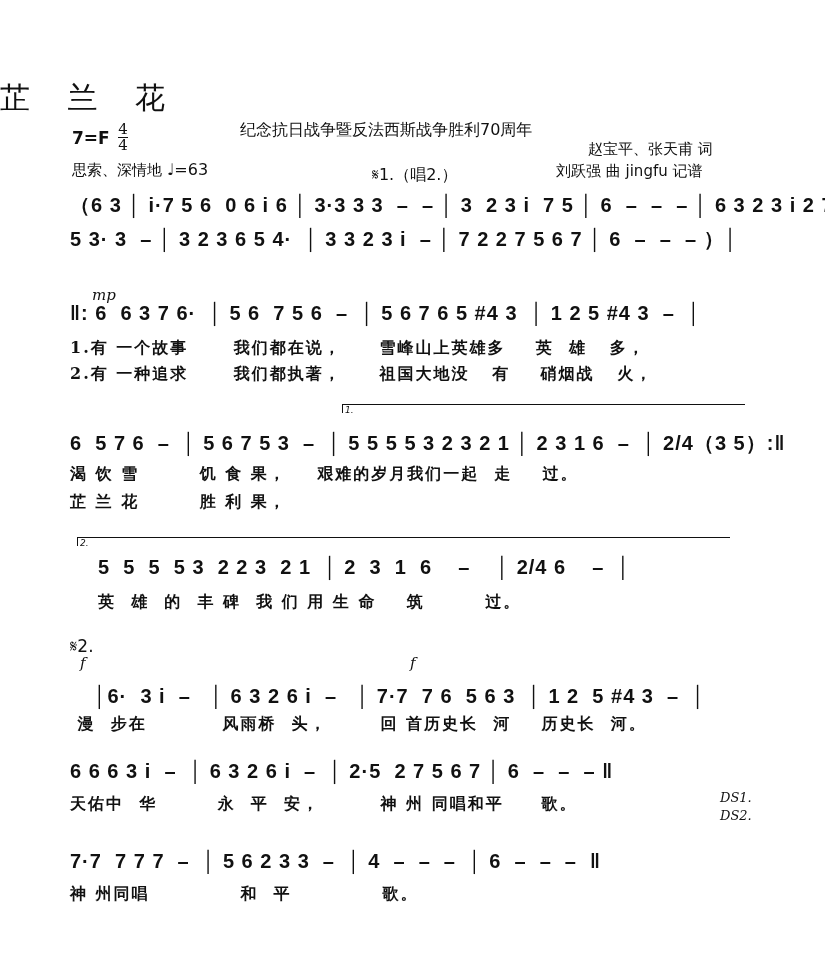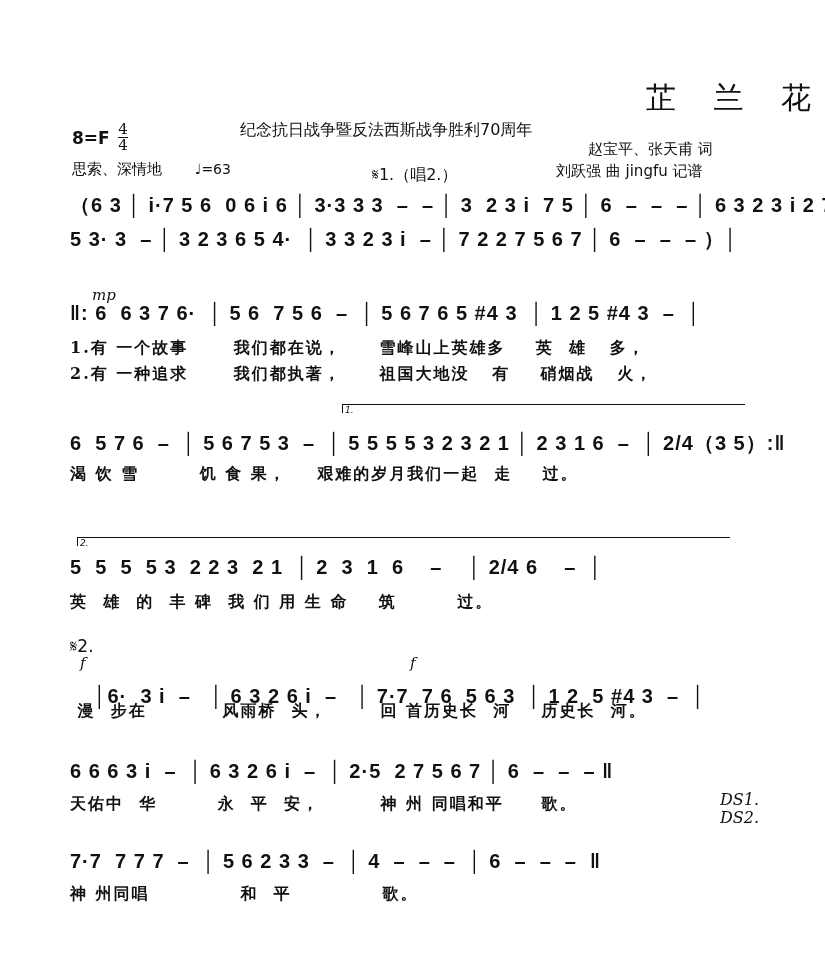--- a/index.html
+++ b/index.html
@@ -1,47 +1,47 @@
 <!DOCTYPE html>
 <html><head>
 <meta charset="utf-8">
 <style>
   html,body{margin:0;padding:0;background:#fff;}
   body{width:825px;height:975px;position:relative;overflow:hidden;font-family:"DejaVu Sans",sans-serif;color:#111;}
   .abs{position:absolute;white-space:nowrap;}
-  .title{left:0;width:825px;text-align:right;top:78px;font-family:"DejaVu Serif",serif;font-size:30px;letter-spacing:14px;}
+  .title{left:0;width:825px;text-align:left;top:78px;font-family:"DejaVu Serif",serif;font-size:30px;letter-spacing:14px;}
   .subtitle{left:240px;top:120px;font-size:16px;}
   .key{left:72px;top:128px;font-size:17px;font-weight:bold;}
   .timesig{left:118px;top:122px;font-size:15px;font-family:"DejaVu Serif",serif;line-height:15px;text-align:center;}
   .tempo{left:72px;top:160px;font-size:15px;}
   .lyricist{left:588px;top:140px;font-size:15px;}
   .composer{left:556px;top:162px;font-size:15px;}
   .segno1{left:372px;top:165px;font-size:16px;}
   .row{position:absolute;left:70px;width:690px;}
   .notes{position:absolute;left:0;top:0;font-size:20px;font-weight:bold;font-family:"Liberation Sans",sans-serif;letter-spacing:1px;white-space:pre;}
   .lyric{position:absolute;font-size:16px;font-weight:bold;font-family:"DejaVu Serif",serif;white-space:pre;letter-spacing:2px;}
   .dyn{position:absolute;font-style:italic;font-family:"DejaVu Serif",serif;font-size:15px;}
   .volta{position:absolute;border-top:1.5px solid #111;border-left:1.5px solid #111;height:8px;font-size:9px;font-style:italic;padding-left:2px;}
-  .ds{position:absolute;font-style:italic;font-family:"DejaVu Serif",serif;font-size:16px;}
+  .ds{position:absolute;font-style:italic;font-family:"DejaVu Serif",serif;font-size:13px;}
   .seg{position:absolute;font-size:17px;}
 </style>
 </head>
 <body>
 
 <div class="abs title">芷 兰 花</div>
 <div class="abs subtitle">纪念抗日战争暨反法西斯战争胜利70周年</div>
-<div class="abs key">8=F</div>
+<div class="abs key">7=F</div>
 <div class="abs timesig">
   <div>4</div>
   <div style="border-top:1px solid #111;width:10px;margin:0 auto;"></div>
   <div>4</div>
 </div>
 <div class="abs tempo">
   <span>思索、深情地</span>
-  <span style="font-size:14px;margin-left:28px;">♩=63</span>
+  <span style="font-size:16px;">♩=63</span>
 </div>
 <div class="abs lyricist">赵宝平、张天甫 词</div>
 <div class="abs composer">刘跃强 曲 jingfu 记谱</div>
 <div class="abs segno1">𝄋1.（唱2.）</div>
 
 <div class="row" style="top:192px;height:30px;">
   <div class="notes">（6 3 │ i·7 5 6  0 6 i 6 │ 3·3 3 3  –  – │ 3  2 3 i  7 5 │ 6  –  –  – │ 6 3 2 3 i 2 7 6 │</div>
 </div>
 
 <div class="row" style="top:226px;height:30px;">
@@ -52,34 +52,35 @@
   <div class="dyn" style="left:22px;top:0;">mp</div>
   <div class="notes" style="top:16px;">‖: 6  6 3 7 6·  │ 5 6  7 5 6  –  │ 5 6 7 6 5 #4 3  │ 1 2 5 #4 3  –  │</div>
   <div class="lyric" style="left:0;top:52px;">1.有 一个故事      我们都在说，     雪峰山上英雄多    英  雄   多，</div>
   <div class="lyric" style="left:0;top:78px;">2.有 一种追求      我们都执著，     祖国大地没   有    硝烟战   火，</div>
 </div>
 
 <div class="volta" style="left:342px;top:404px;width:400px;">1.</div>
 <div class="row" style="top:430px;height:90px;">
   <div class="notes">6  5 7 6  –  │ 5 6 7 5 3  –  │ 5 5 5 5 3 2 3 2 1 │ 2 3 1 6  –  │ 2/4（3 5）:‖</div>
   <div class="lyric" style="left:0;top:34px;">渴 饮 雪        饥 食 果，    艰难的岁月我们一起  走    过。</div>
+  <div class="lyric" style="left:0;top:62px;">芷 兰 花        胜 利 果，</div>
 </div>
 
 <div class="volta" style="left:77px;top:537px;width:650px;">2.</div>
-<div class="row" style="top:556px;height:60px;">
+<div class="row" style="top:556px;height:60px;margin-left:28px;">
   <div class="notes">5  5  5  5 3  2 2 3  2 1  │ 2  3  1  6    –    │ 2/4 6    –  │</div>
   <div class="lyric" style="left:0;top:36px;">英  雄  的  丰 碑  我 们 用 生 命    筑        过。</div>
 </div>
 
 <div class="seg" style="left:70px;top:636px;">𝄋2.</div>
 <div class="row" style="top:654px;height:70px;">
   <div class="dyn" style="left:10px;top:0;">f</div>
   <div class="dyn" style="left:340px;top:0;">f</div>
   <div class="notes" style="top:31px;margin-left:24px;">│6·  3 i  –   │ 6 3 2 6 i  –   │ 7·7  7 6  5 6 3  │ 1 2  5 #4 3  –  │</div>
-  <div class="lyric" style="left:0;top:47px;text-align:center;"> 漫  步在          风雨桥  头，       回 首历史长  河    历史长  河。</div>
+  <div class="lyric" style="left:0;top:60px;text-align:center;"> 漫  步在          风雨桥  头，       回 首历史长  河    历史长  河。</div>
 </div>
 
 <div class="row" style="top:760px;height:70px;">
   <div class="notes">6 6 6 3 i  –  │ 6 3 2 6 i  –  │ 2·5  2 7 5 6 7 │ 6  –  –  – ‖</div>
   <div class="lyric" style="left:0;top:34px;">天佑中  华        永  平  安，        神 州 同唱和平     歌。</div>
   <div class="ds" style="left:650px;top:30px;">DS1.</div>
   <div class="ds" style="left:650px;top:48px;">DS2.</div>
 </div>
 
 <div class="row" style="top:850px;height:60px;">

